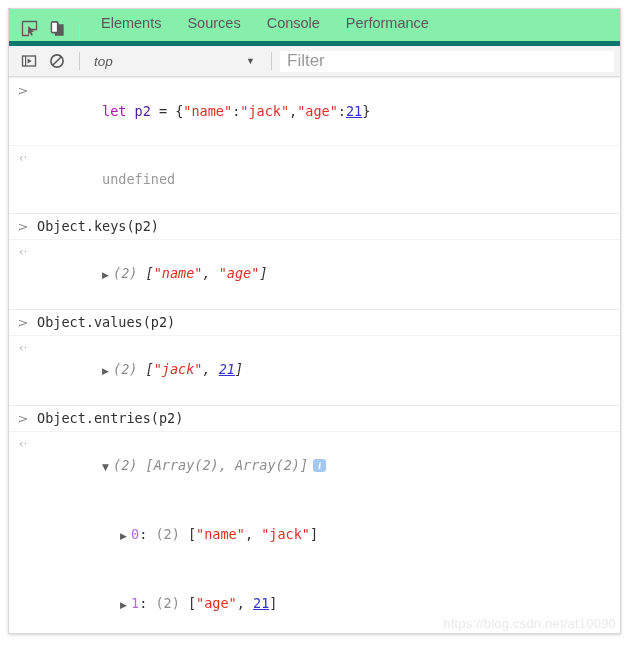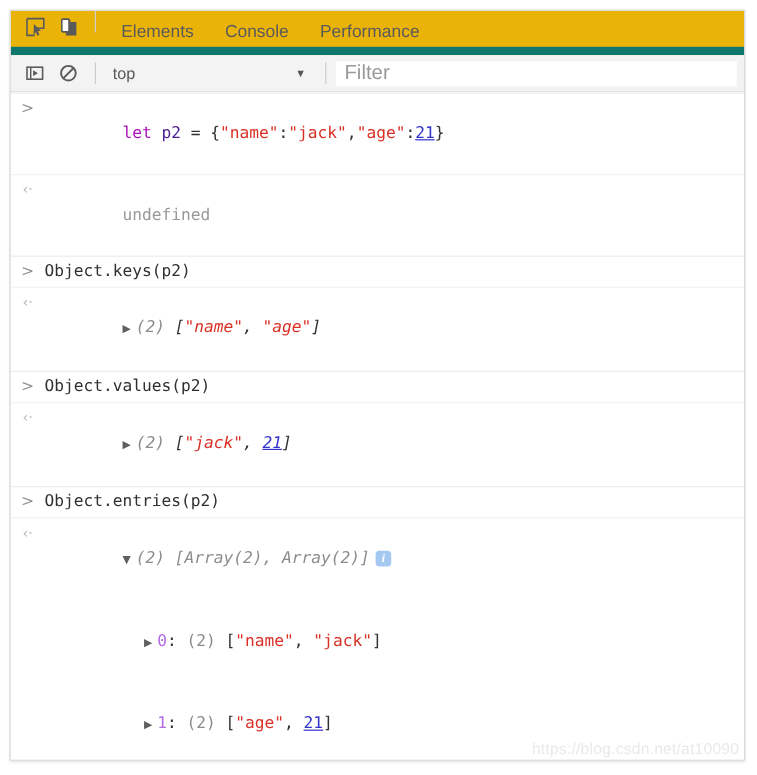--- a/index.html
+++ b/index.html
@@ -24,24 +24,24 @@
     background: #ffffff;
     border: 1px solid #d8d8d8;
     box-shadow: 0 1px 3px rgba(0,0,0,0.18);
     box-sizing: border-box;
     overflow: hidden;
   }
 
   
   .tabbar {
     display: flex;
-    align-items: flex-start;
+    align-items: flex-end;
     height: 37px;
-    background: #eab308;
-    border-bottom: 7px solid #0f766e;
+    background: #86efac;
+    border-bottom: 5px solid #0f766e;
     box-sizing: border-box;
     padding-left: 6px;
   }
   .tbtn {
     width: 28px;
     height: 26px;
     display: flex;
     align-items: center;
     justify-content: center;
     cursor: pointer;
@@ -80,20 +80,21 @@
   .ctxsel {
     display: flex;
     align-items: center;
     justify-content: space-between;
     width: 175px;
     font-size: 13.5px;
     color: #5a5a5a;
     padding: 0 8px 0 6px;
     cursor: pointer;
     box-sizing: border-box;
+    font-style: italic;
   }
   .caret {
     font-size: 9px;
     color: #555;
     line-height: 1;
   }
   .filter-input {
     flex: 1;
     height: 21px;
     margin-right: 6px;
@@ -215,20 +216,21 @@
         <rect x="2.5" y="2.0" width="6.5" height="10.5" rx="1" fill="none" stroke="#5a5a5a" stroke-width="1.3"></rect>
         <path d="M6.5 5.0 H14.0 V15.0 H6.5 Z" fill="#5a5a5a"></path>
         <path d="M6.5 5.0 H14.0 V15.0 H6.5 Z" fill="none" stroke="#5a5a5a" stroke-width="1.3"></path>
         <rect x="2.5" y="2.0" width="6.0" height="10.5" rx="1" fill="#ffffff" stroke="#5a5a5a" stroke-width="1.3"></rect>
       </svg>
     </div>
 
     <div class="vsep"></div>
 
     <div class="tab">Elements</div>
+    <div class="tab">Sources</div>
     <div class="tab">Console</div>
     <div class="tab">Performance</div>
   </div>
 
   <div class="filterbar">
 
     <div class="tbtn">
       <svg width="16" height="16" viewBox="0 0 16 16">
         <rect x="1.5" y="3.0" width="13" height="10" fill="none" stroke="#5a5a5a" stroke-width="1.3"></rect>
         <line x1="4.6" y1="3.0" x2="4.6" y2="13.0" stroke="#5a5a5a" stroke-width="1.2"></line>

